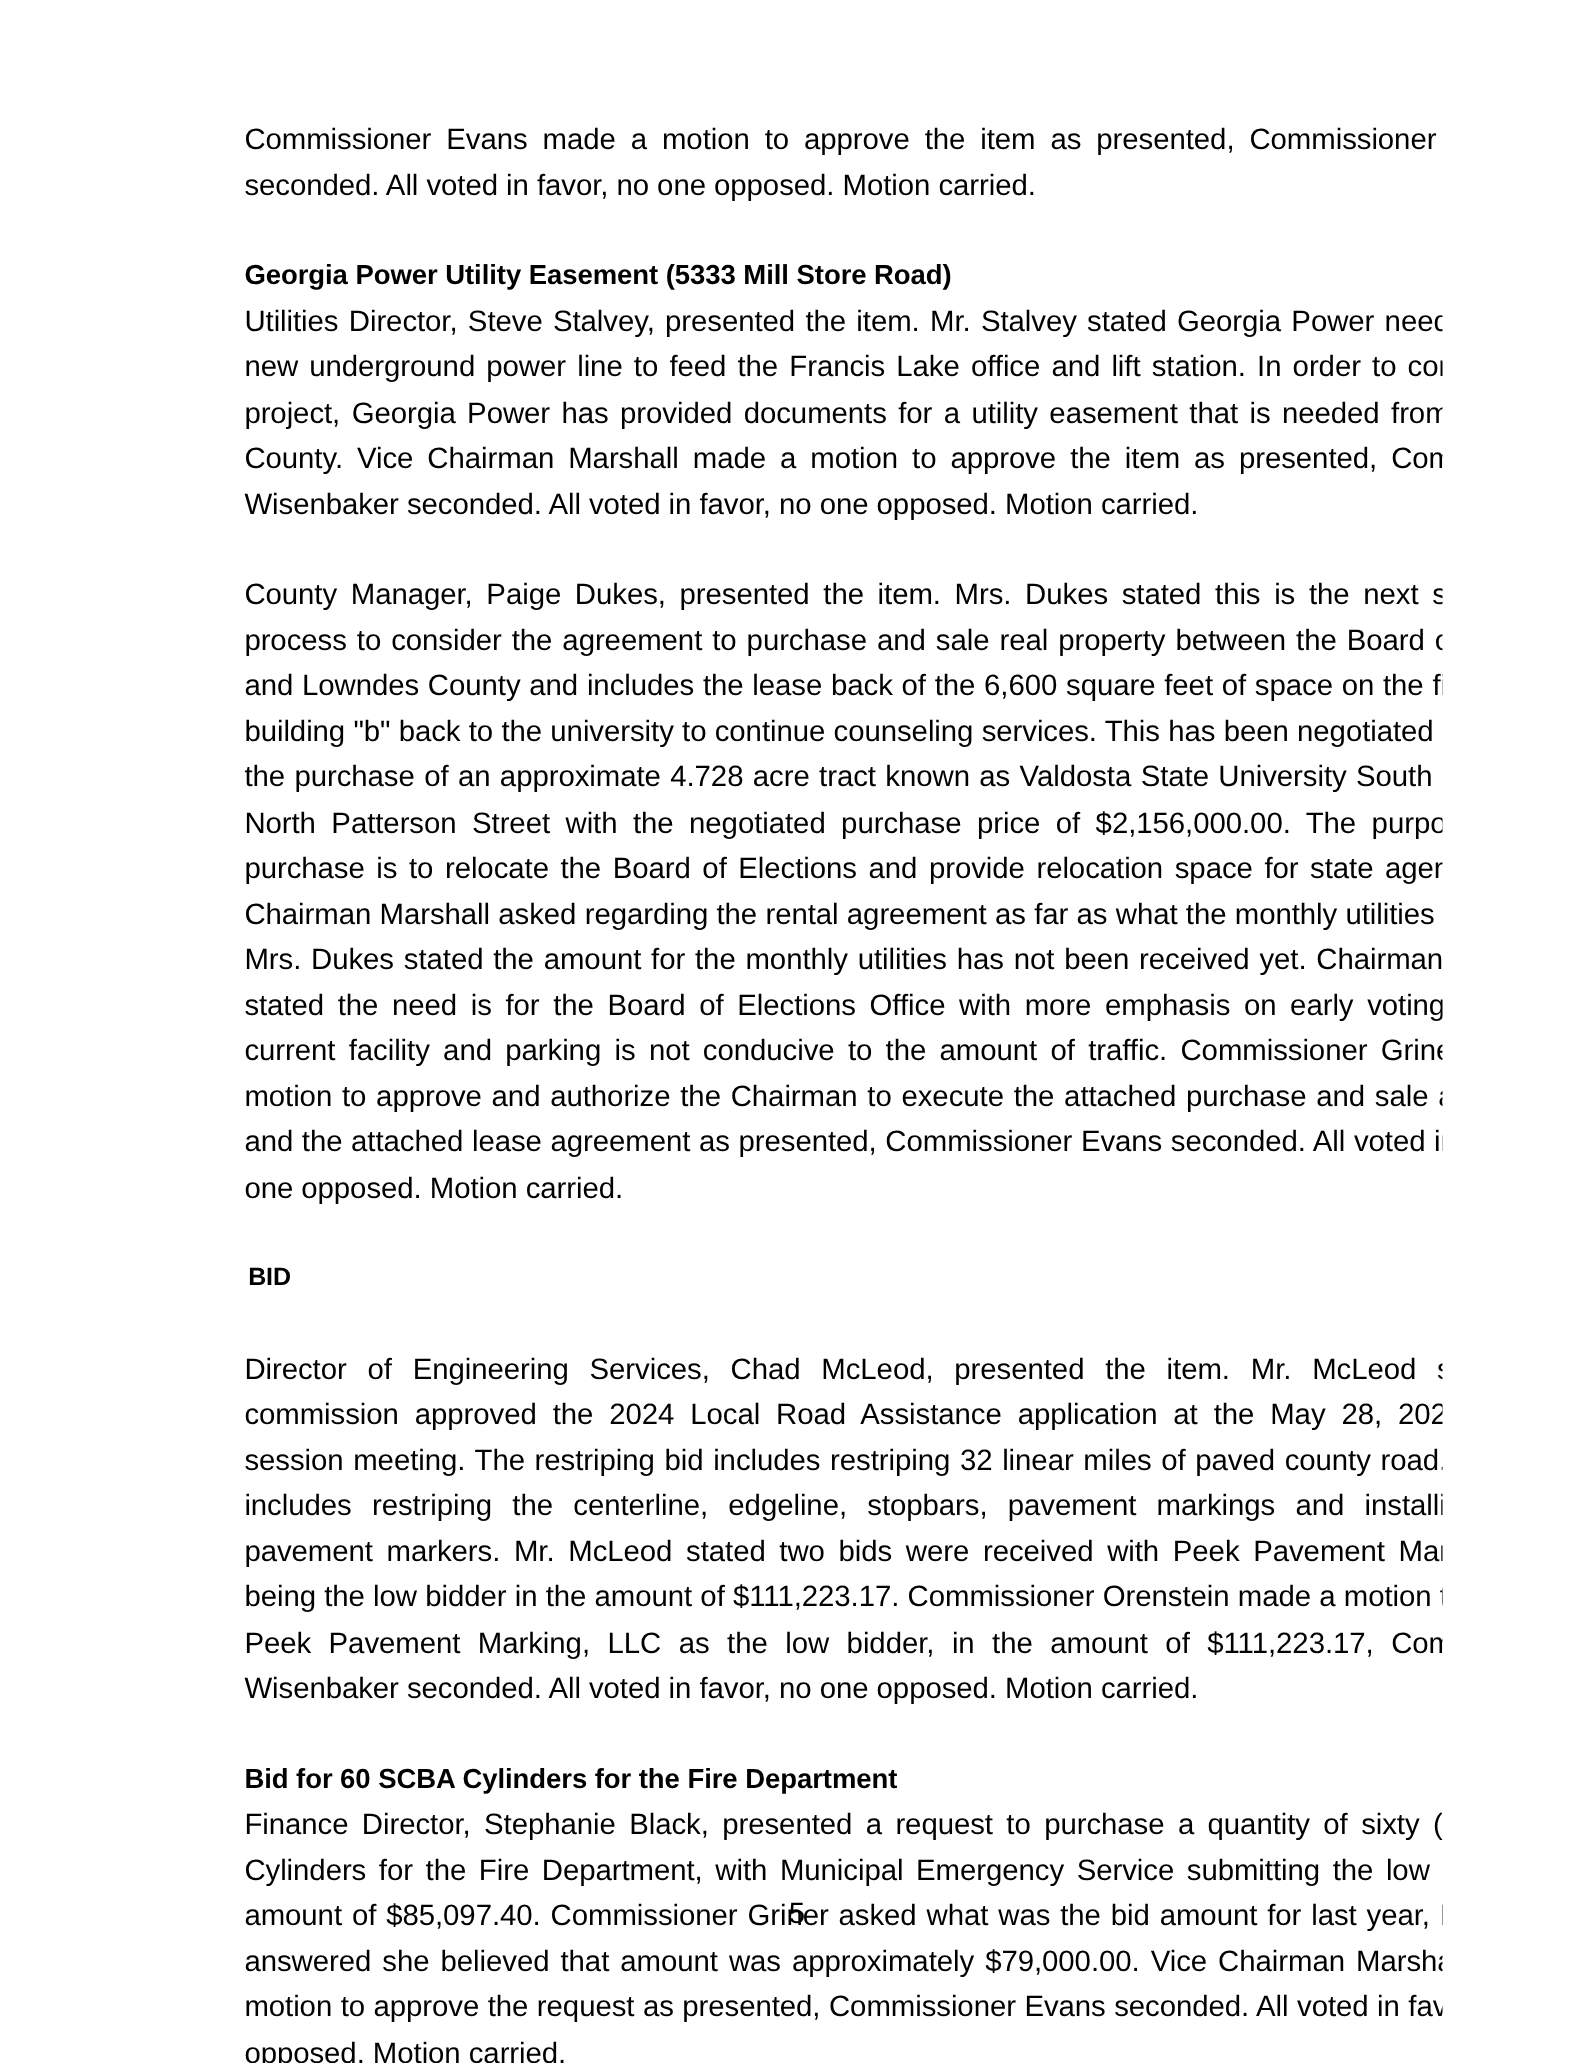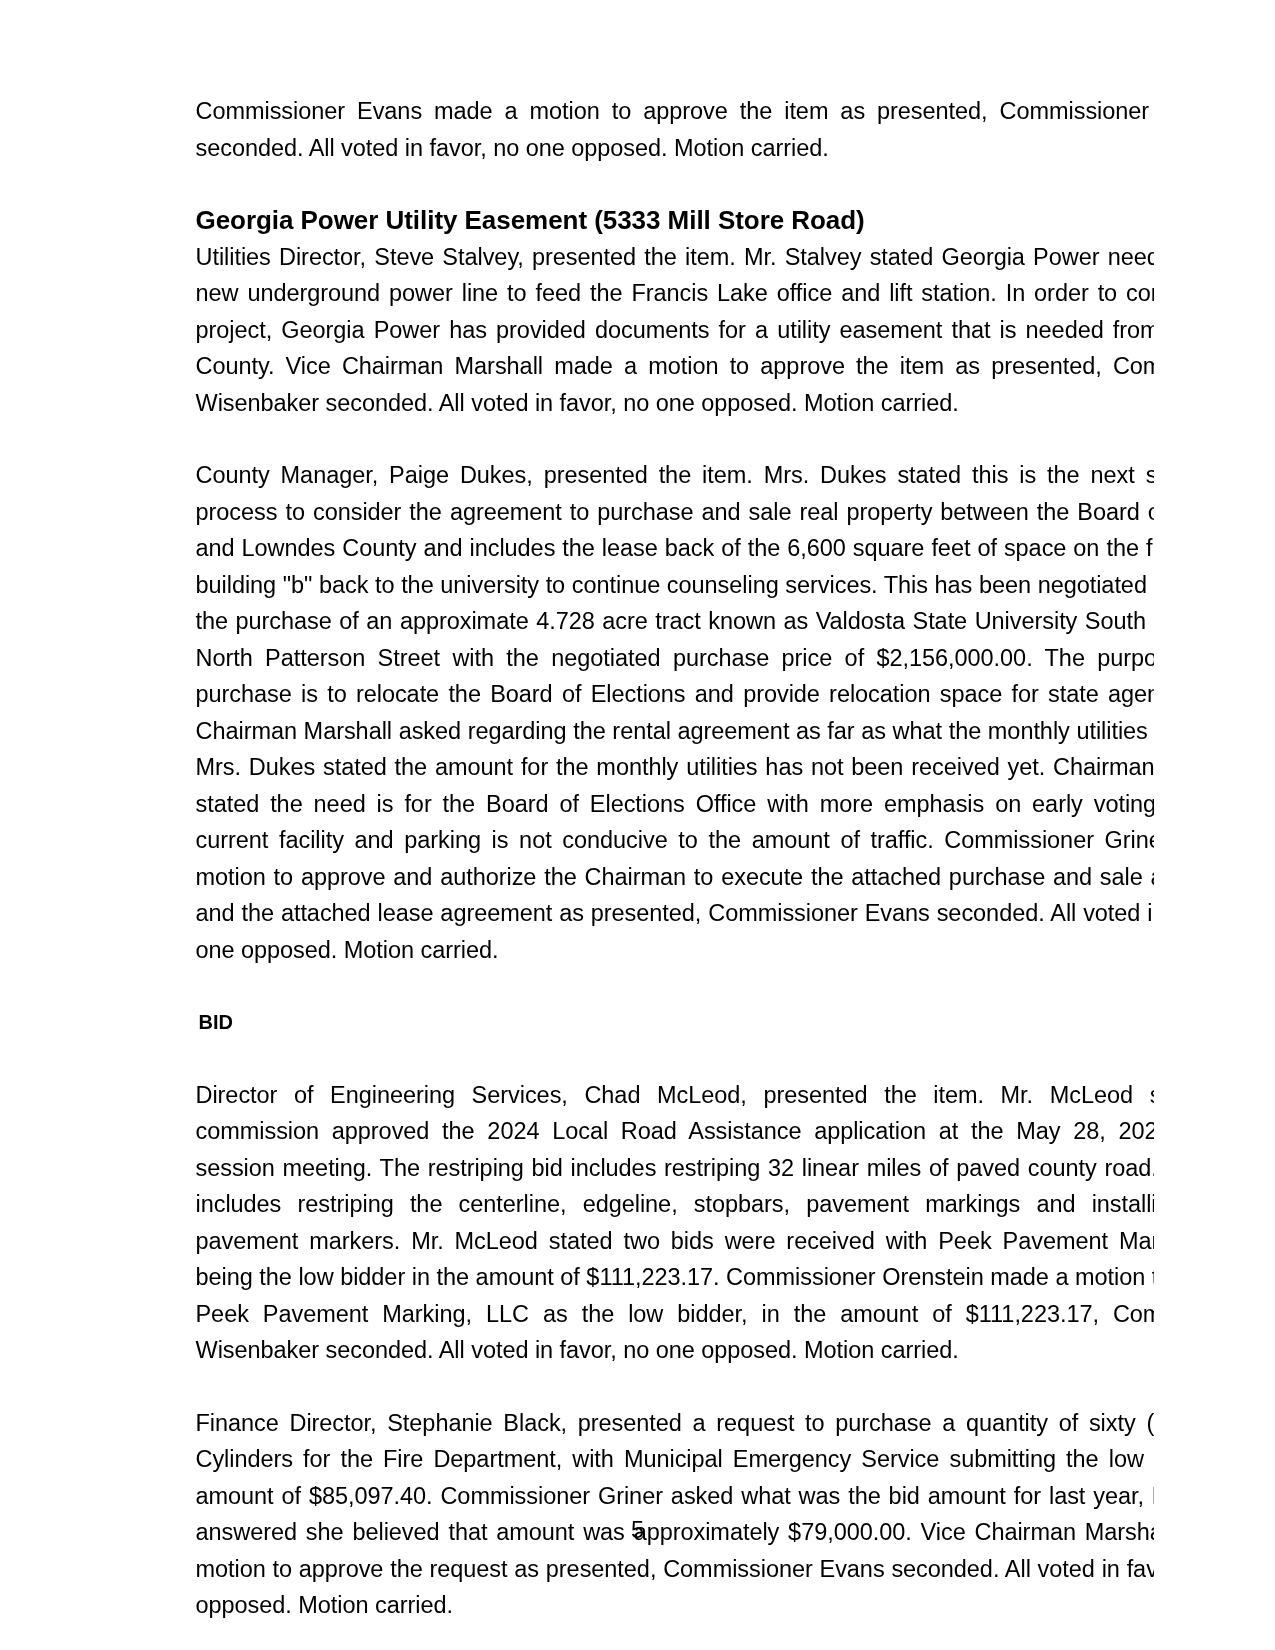--- a/index.html
+++ b/index.html
@@ -31,21 +31,21 @@
     margin: 0;
     font-size: 23.5px;
     line-height: 36.5px;
     text-align: justify;
     text-justify: inter-word;
     letter-spacing: -0.05px;
     word-spacing: 0px;
   }
   h3.section-heading {
     margin: 0;
-    font-size: 26px;
+    font-size: 22px;
     line-height: 36.5px;
     font-weight: bold;
     text-align: left;
     letter-spacing: -0.05px;
   }
   h2.group-heading {
     margin: 0;
     font-size: 20px;
     line-height: 36.5px;
     font-weight: bold;
@@ -89,18 +89,19 @@
     <div class="gap-para"></div>
 
     <h2 class="group-heading">BID</h2>
 
     <div class="gap-small"></div>
 
     <p class="body-text">Director of Engineering Services, Chad McLeod, presented the item.   Mr. McLeod stated the commission approved the 2024 Local Road Assistance application at the May 28, 2024, regular session meeting. The restriping bid includes restriping 32 linear miles of paved county road.  The work includes restriping the centerline, edgeline, stopbars, pavement markings and installing raised pavement markers.  Mr. McLeod stated two bids were received with Peek Pavement Marking, LLC being the low bidder in the amount of $111,223.17.   Commissioner Orenstein made a motion to approve Peek Pavement Marking, LLC as the low bidder, in the amount of $111,223.17, Commissioner Wisenbaker seconded.  All voted in favor, no one opposed.  Motion carried.</p>
 
     <div class="gap-para"></div>
 
+    <h3 class="section-heading">Bid for 60 SCBA Cylinders for the Fire Department</h3>
     <p class="body-text">Finance Director, Stephanie Black, presented a request to purchase a quantity of sixty (60) SCBA Cylinders for the Fire Department, with Municipal Emergency Service submitting the low bid, in the amount of $85,097.40.  Commissioner Griner asked what was the bid amount for last year, Mrs. Black answered she believed that amount was approximately $79,000.00. Vice Chairman Marshall made a motion to approve the request as presented, Commissioner Evans seconded.  All voted in favor, no one opposed.  Motion carried.</p>
 
   </div>
 
   <div class="page-number">5</div>
 </div>
 
 </body></html>

